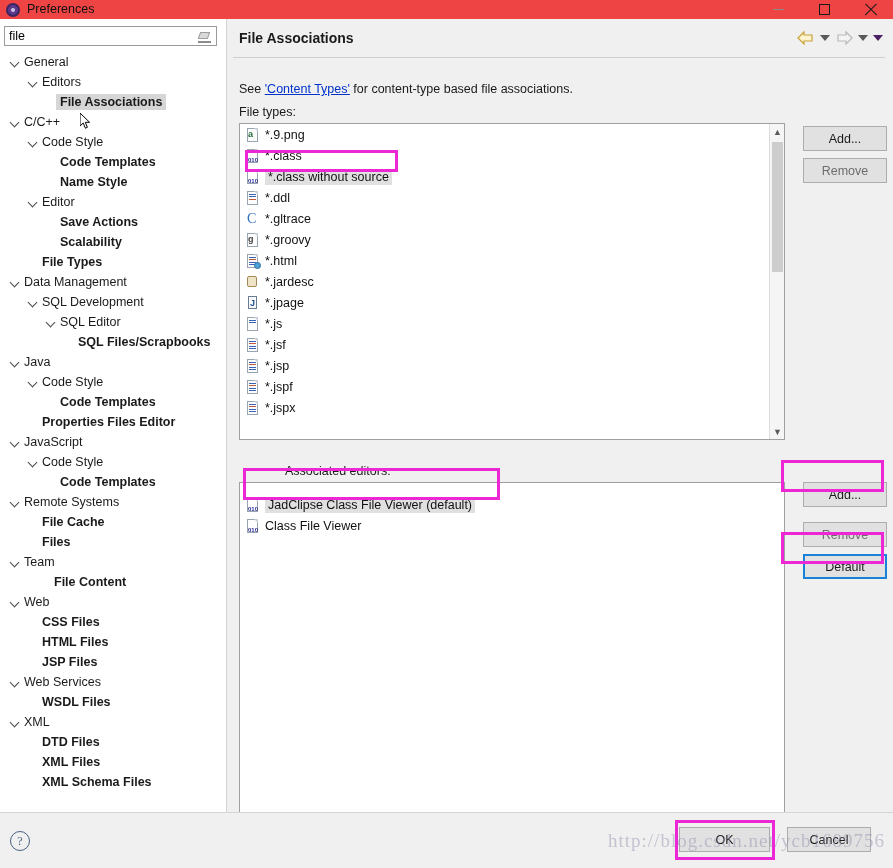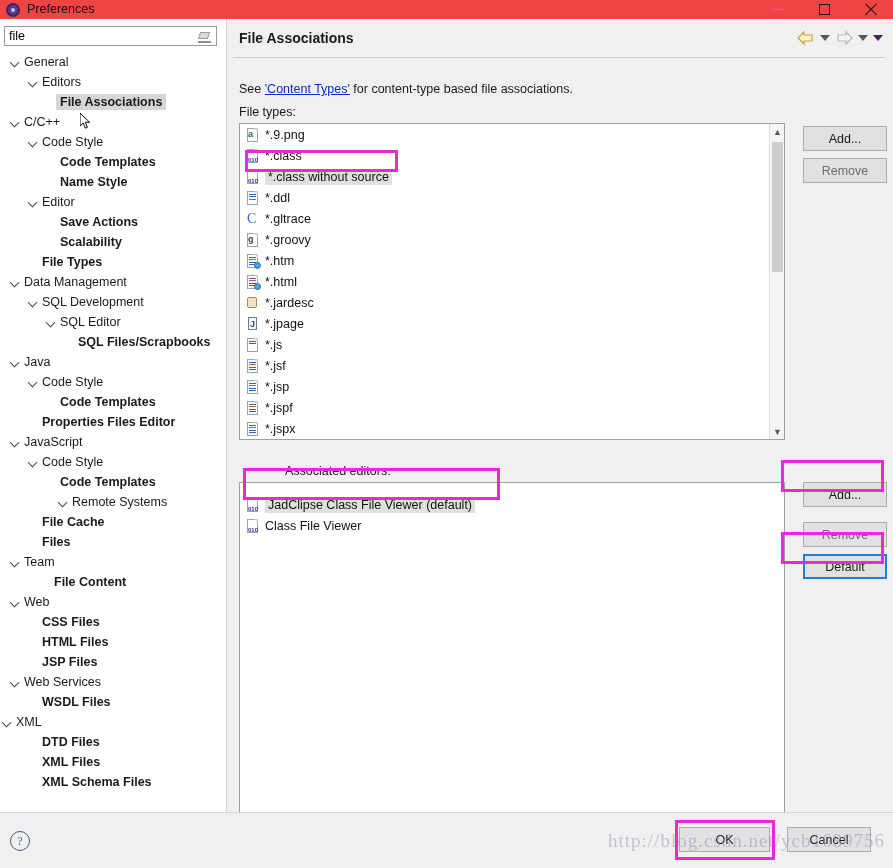--- a/index.html
+++ b/index.html
@@ -412,21 +412,21 @@
           <span class="tlabel">JavaScript</span>
         </div>
         <div class="trow" style="padding-left: 26px;">
           <div class="chev"></div>
           <span class="tlabel">Code Style</span>
         </div>
         <div class="trow" style="padding-left: 44px;">
           <div class="chev" style="visibility: hidden;"></div>
           <span class="tlabel bold">Code Templates</span>
         </div>
-        <div class="trow" style="padding-left: 8px; margin-left: 48px;">
+        <div class="trow" style="padding-left: 8px;">
           <div class="chev"></div>
           <span class="tlabel">Remote Systems</span>
         </div>
         <div class="trow" style="padding-left: 26px;">
           <div class="chev" style="visibility: hidden;"></div>
           <span class="tlabel bold">File Cache</span>
         </div>
         <div class="trow" style="padding-left: 26px;">
           <div class="chev" style="visibility: hidden;"></div>
           <span class="tlabel bold">Files</span>
@@ -456,21 +456,21 @@
           <span class="tlabel bold">JSP Files</span>
         </div>
         <div class="trow" style="padding-left: 8px;">
           <div class="chev"></div>
           <span class="tlabel">Web Services</span>
         </div>
         <div class="trow" style="padding-left: 26px;">
           <div class="chev" style="visibility: hidden;"></div>
           <span class="tlabel bold">WSDL Files</span>
         </div>
-        <div class="trow" style="">
+        <div class="trow" style="padding-left: 8px;">
           <div class="chev"></div>
           <span class="tlabel">XML</span>
         </div>
         <div class="trow" style="padding-left: 26px;">
           <div class="chev" style="visibility: hidden;"></div>
           <span class="tlabel bold">DTD Files</span>
         </div>
         <div class="trow" style="padding-left: 26px;">
           <div class="chev" style="visibility: hidden;"></div>
           <span class="tlabel bold">XML Files</span>
@@ -568,33 +568,20 @@
             <span class="fico">
               <span class="sheet"></span>
               <span class="lines">
                 <i></i>
                 <i class="r"></i>
                 <i></i>
                 <i></i>
               </span>
               <span class="globe"></span>
             </span>
-            <span class="ltext">*.htm</span>
-          </div>
-          <div class="lrow">
-            <span class="fico">
-              <span class="sheet"></span>
-              <span class="lines">
-                <i></i>
-                <i class="r"></i>
-                <i></i>
-                <i></i>
-              </span>
-              <span class="globe"></span>
-            </span>
             <span class="ltext">*.html</span>
           </div>
           <div class="lrow">
             <span class="fico">
               <span class="jar"></span>
             </span>
             <span class="ltext">*.jardesc</span>
           </div>
           <div class="lrow">
             <span class="fico">

